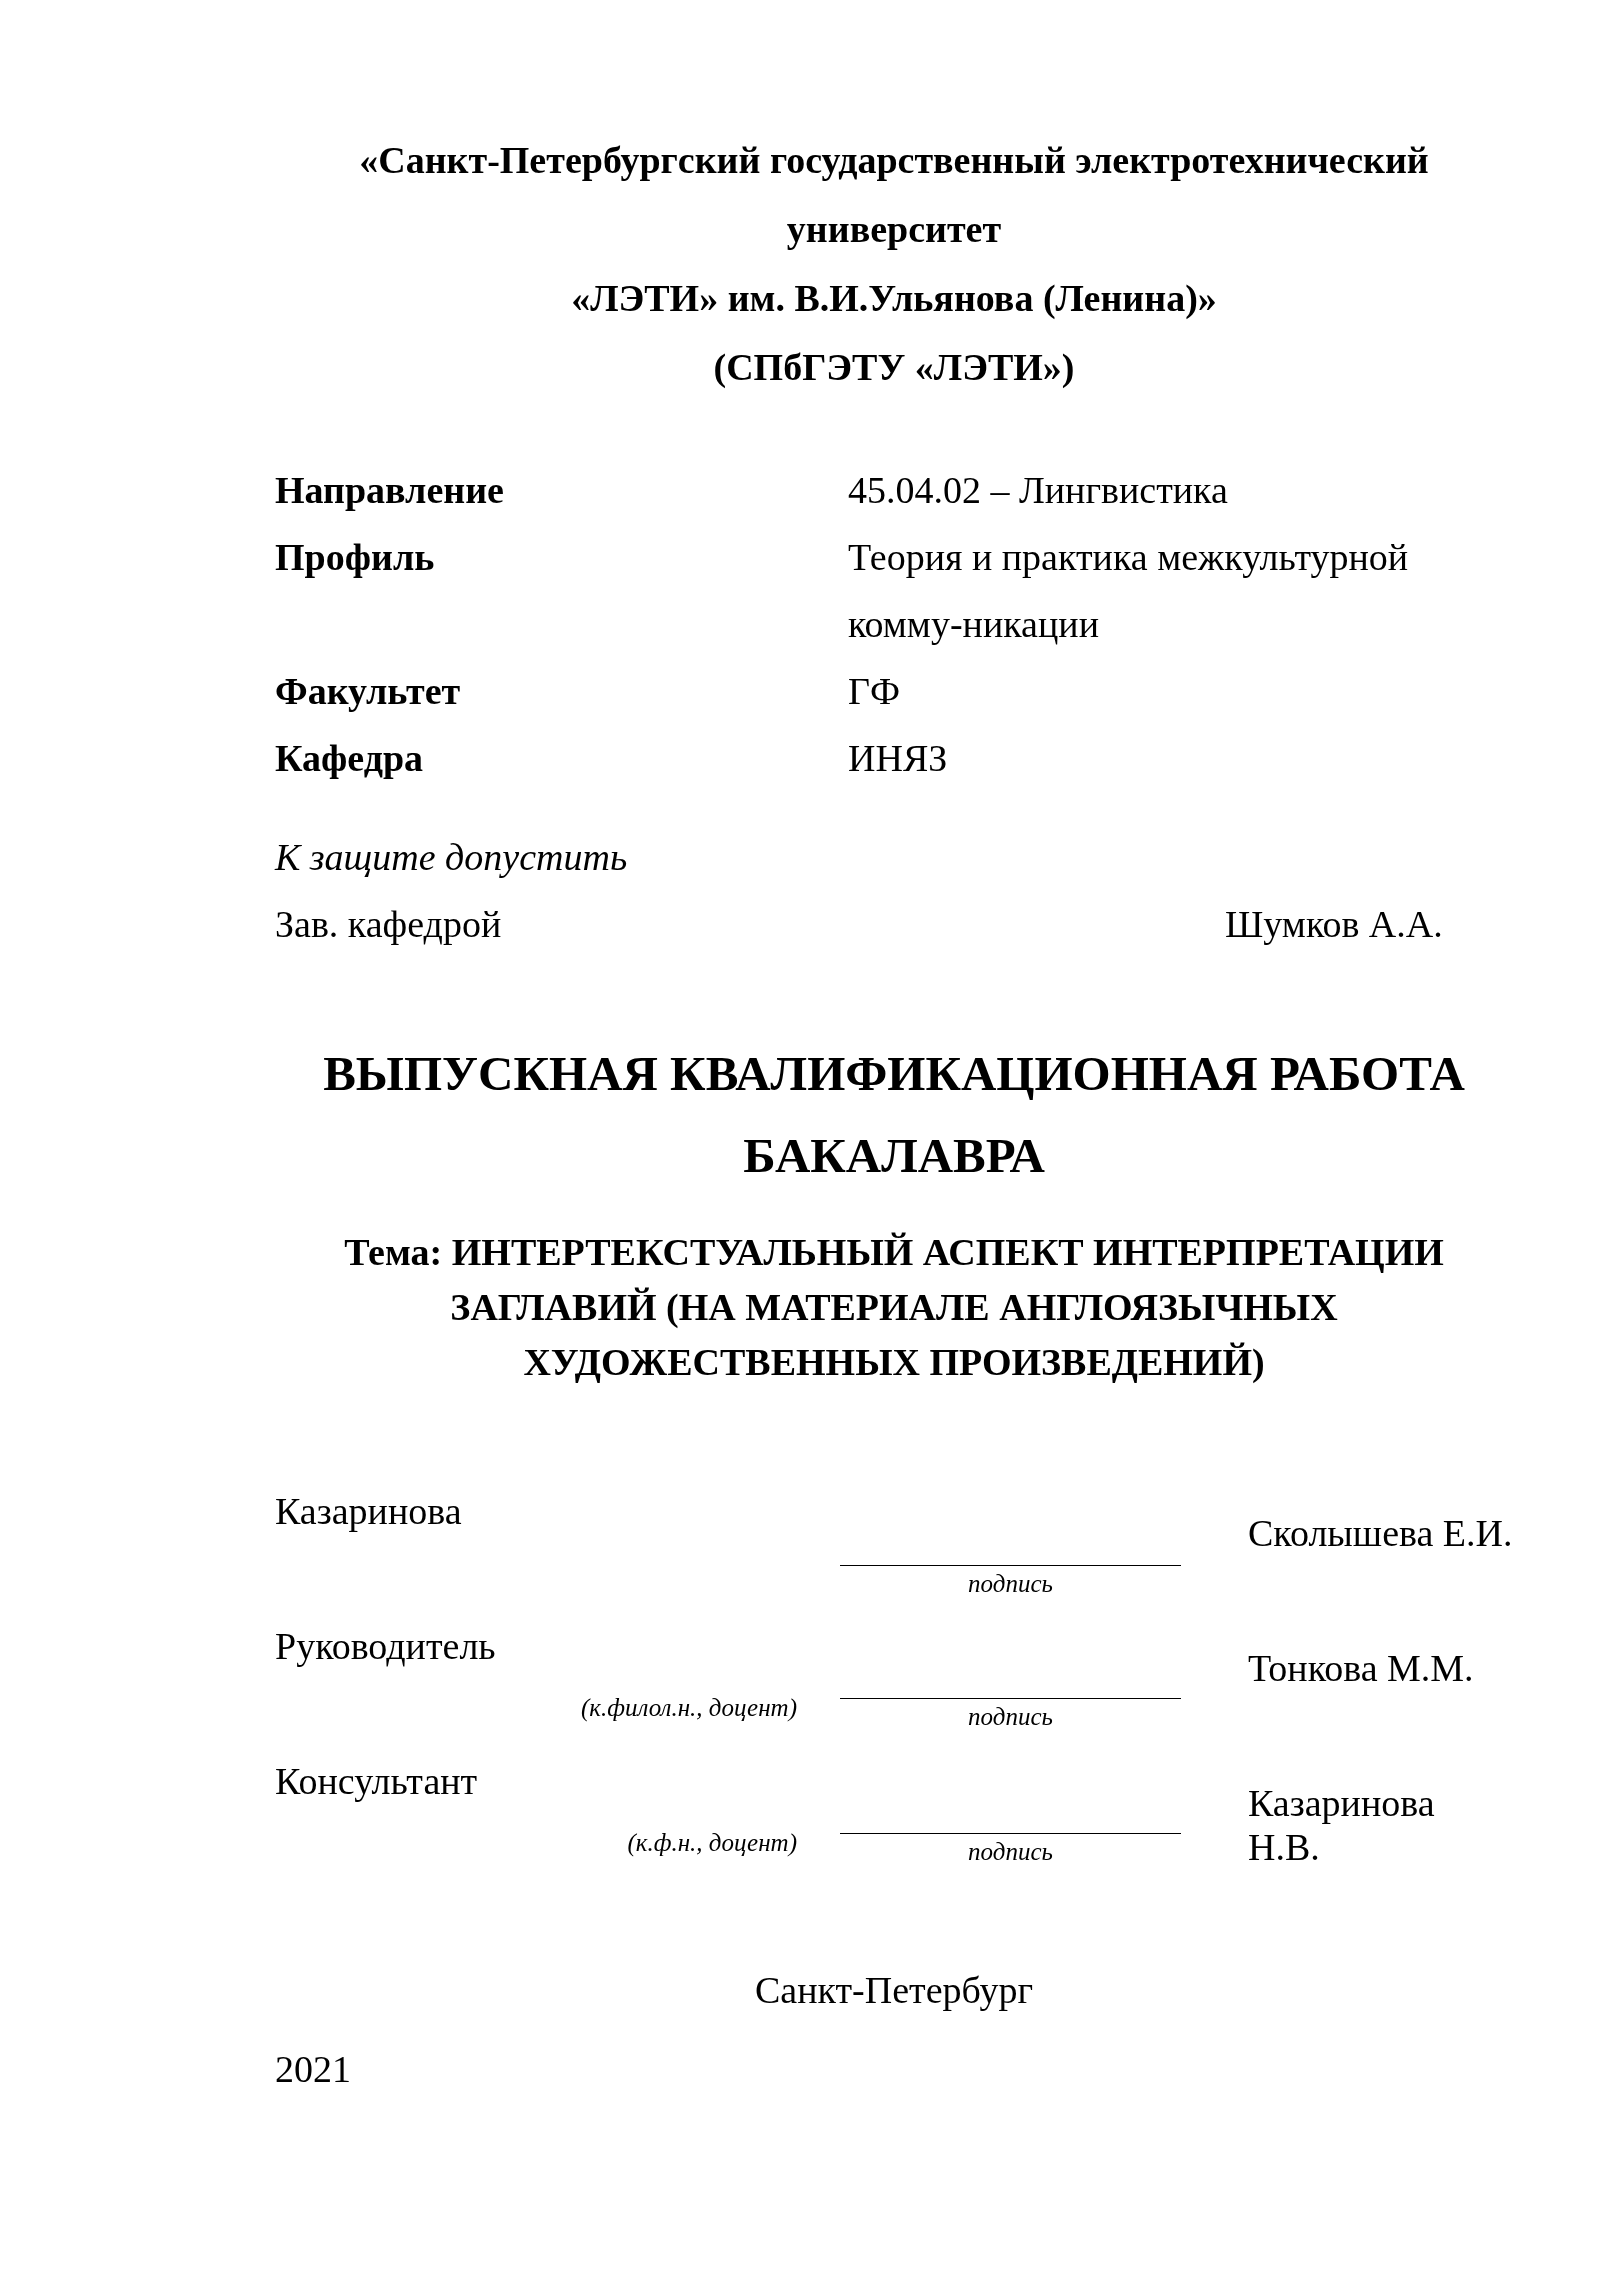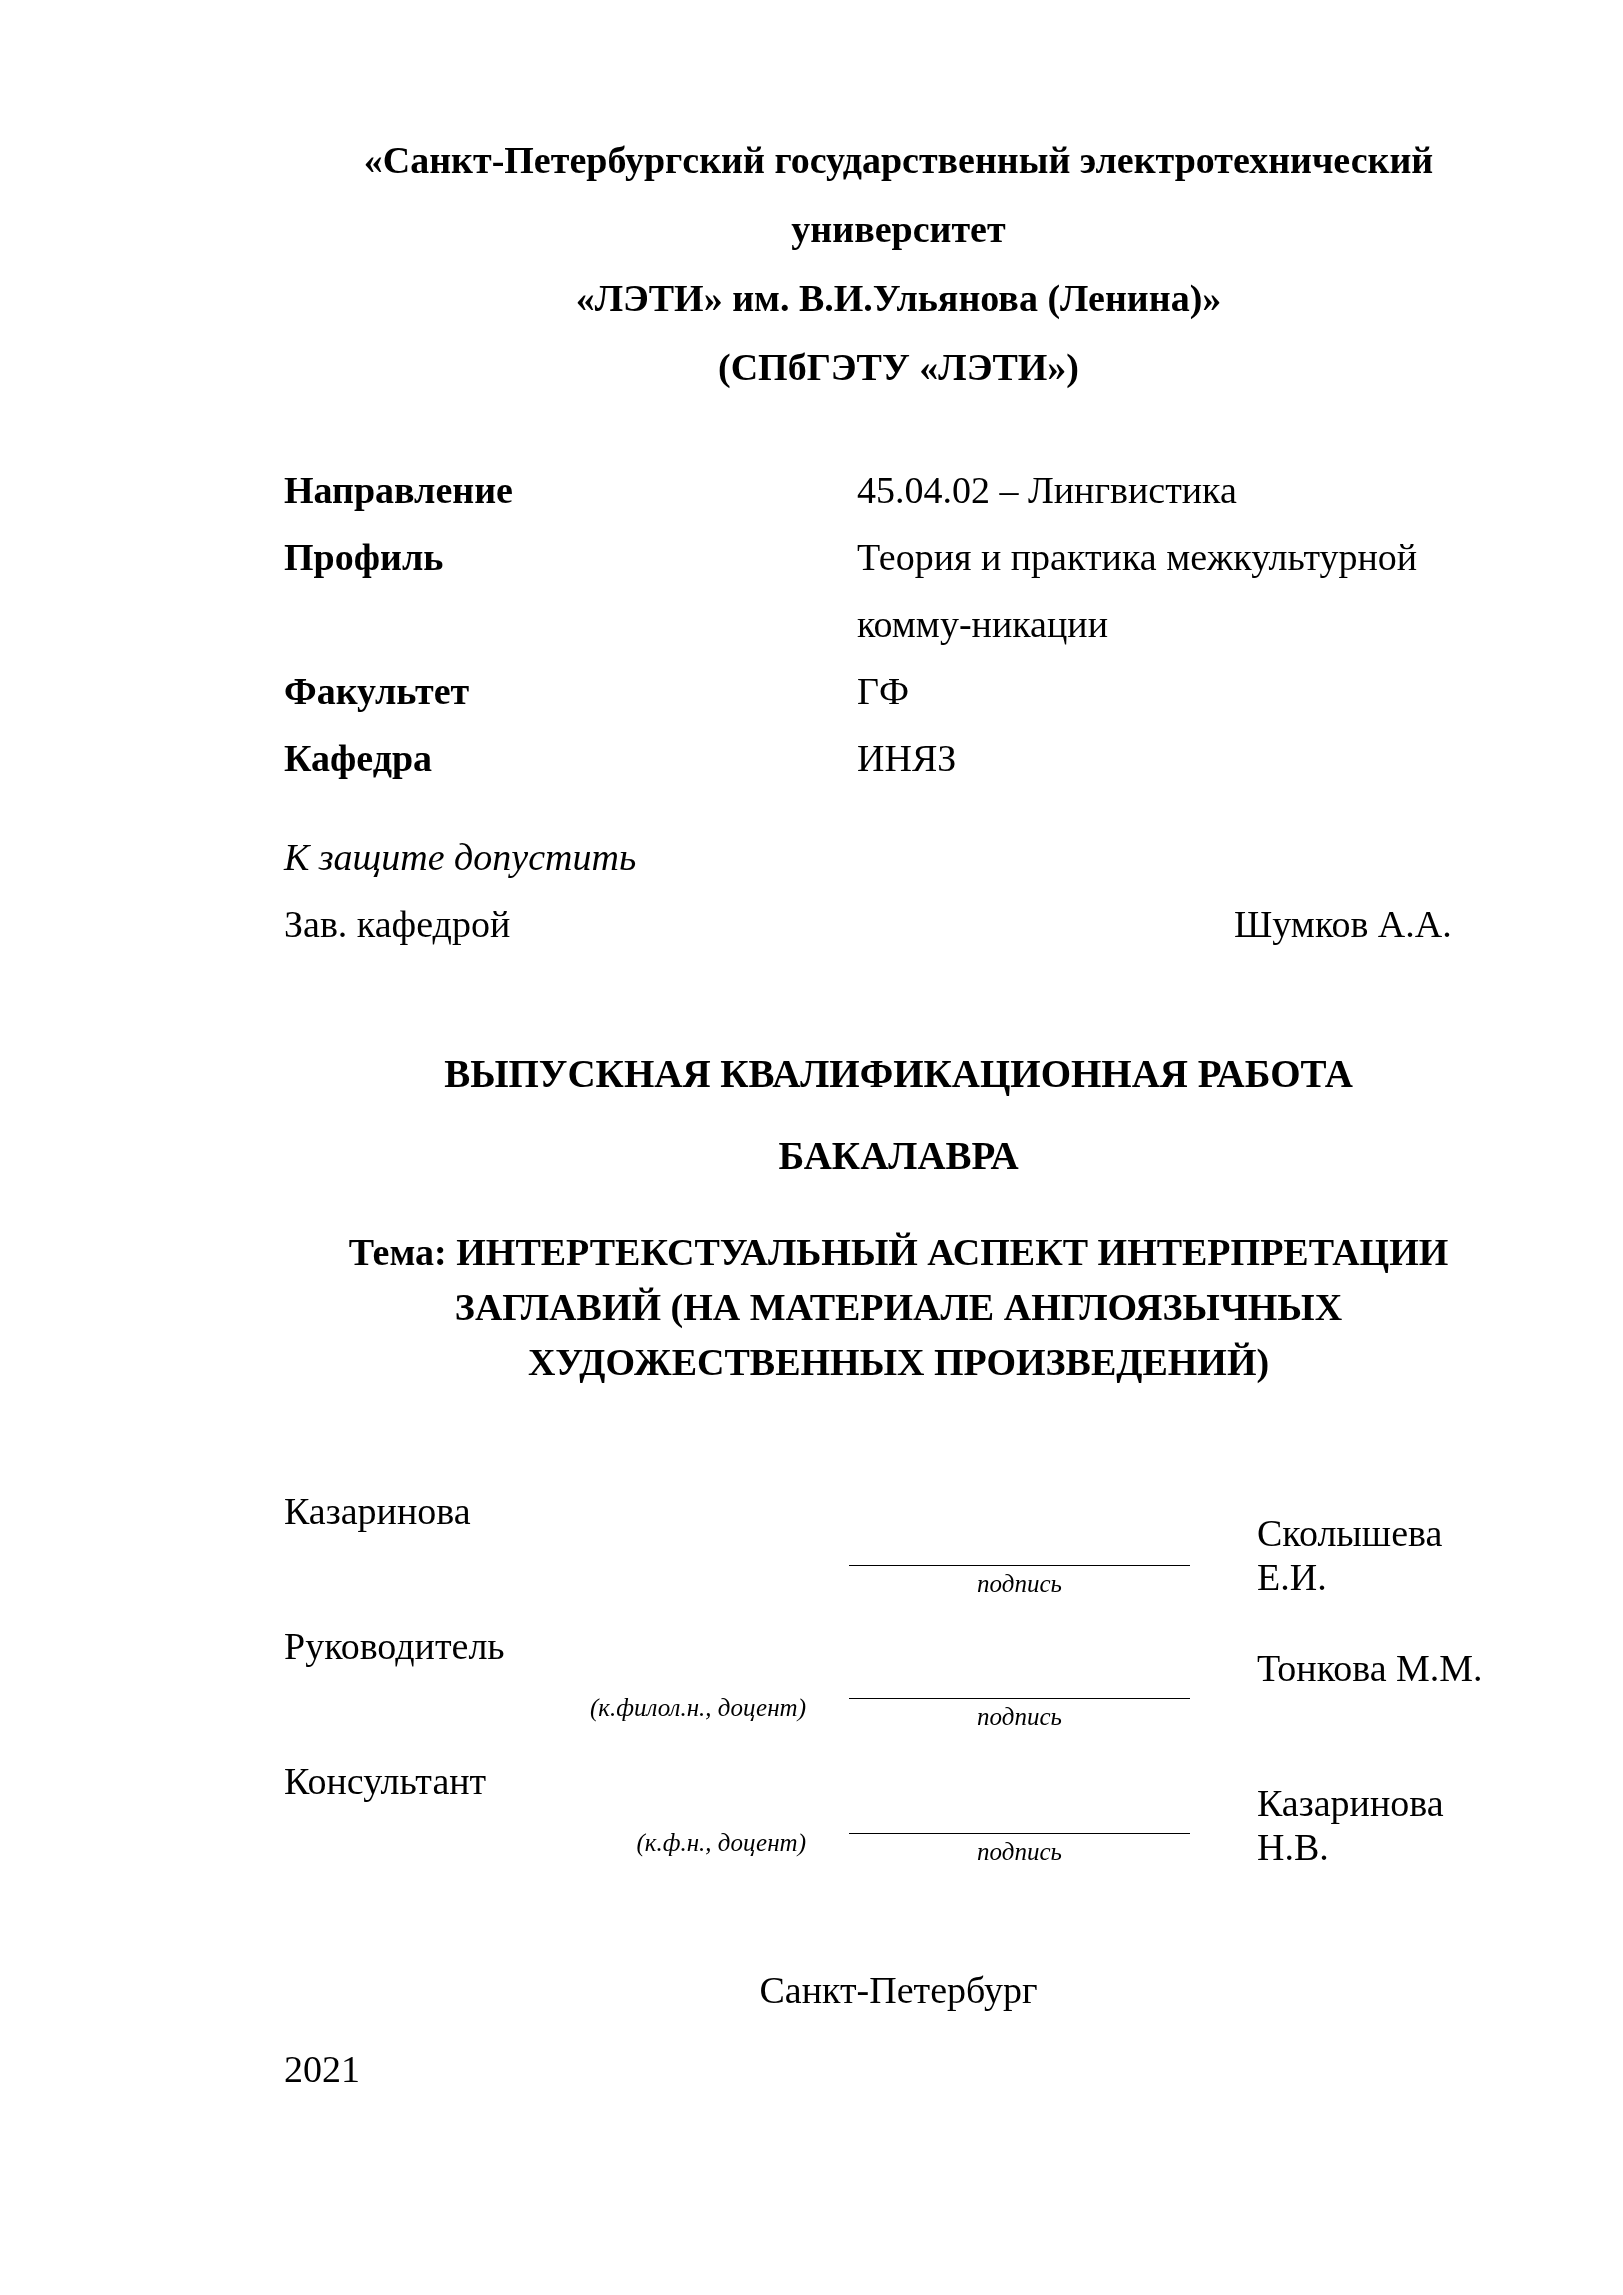--- a/index.html
+++ b/index.html
@@ -7,21 +7,20 @@
     position: relative;
     width: 1623px;
     height: 2295px;
     margin: 0 auto;
     background: #ffffff;
     font-family: "Liberation Serif", serif;
     font-size: 38px;
     color: #000000;
     box-sizing: border-box;
     overflow: hidden;
-    padding-left: 9px;
   }
   .content {
     box-sizing: border-box;
     padding: 126px 110px 0 275px;
   }
   
   .doc-header {
     text-align: center;
     font-weight: bold;
     line-height: 69px;
@@ -33,21 +32,21 @@
   
   .approval { margin-top: 32px; line-height: 67px; }
   .admit-line { font-style: italic; }
   .head-row { position: relative; }
   .head-name { position: absolute; left: 950px; top: 0; }
   
   .main-title {
     margin-top: 75px;
     text-align: center;
     font-weight: bold;
-    font-size: 39px;
+    font-size: 49px;
     line-height: 82px;
   }
   
   .theme {
     margin-top: 27.5px;
     text-align: center;
     font-weight: bold;
     line-height: 55px;
   }
   

